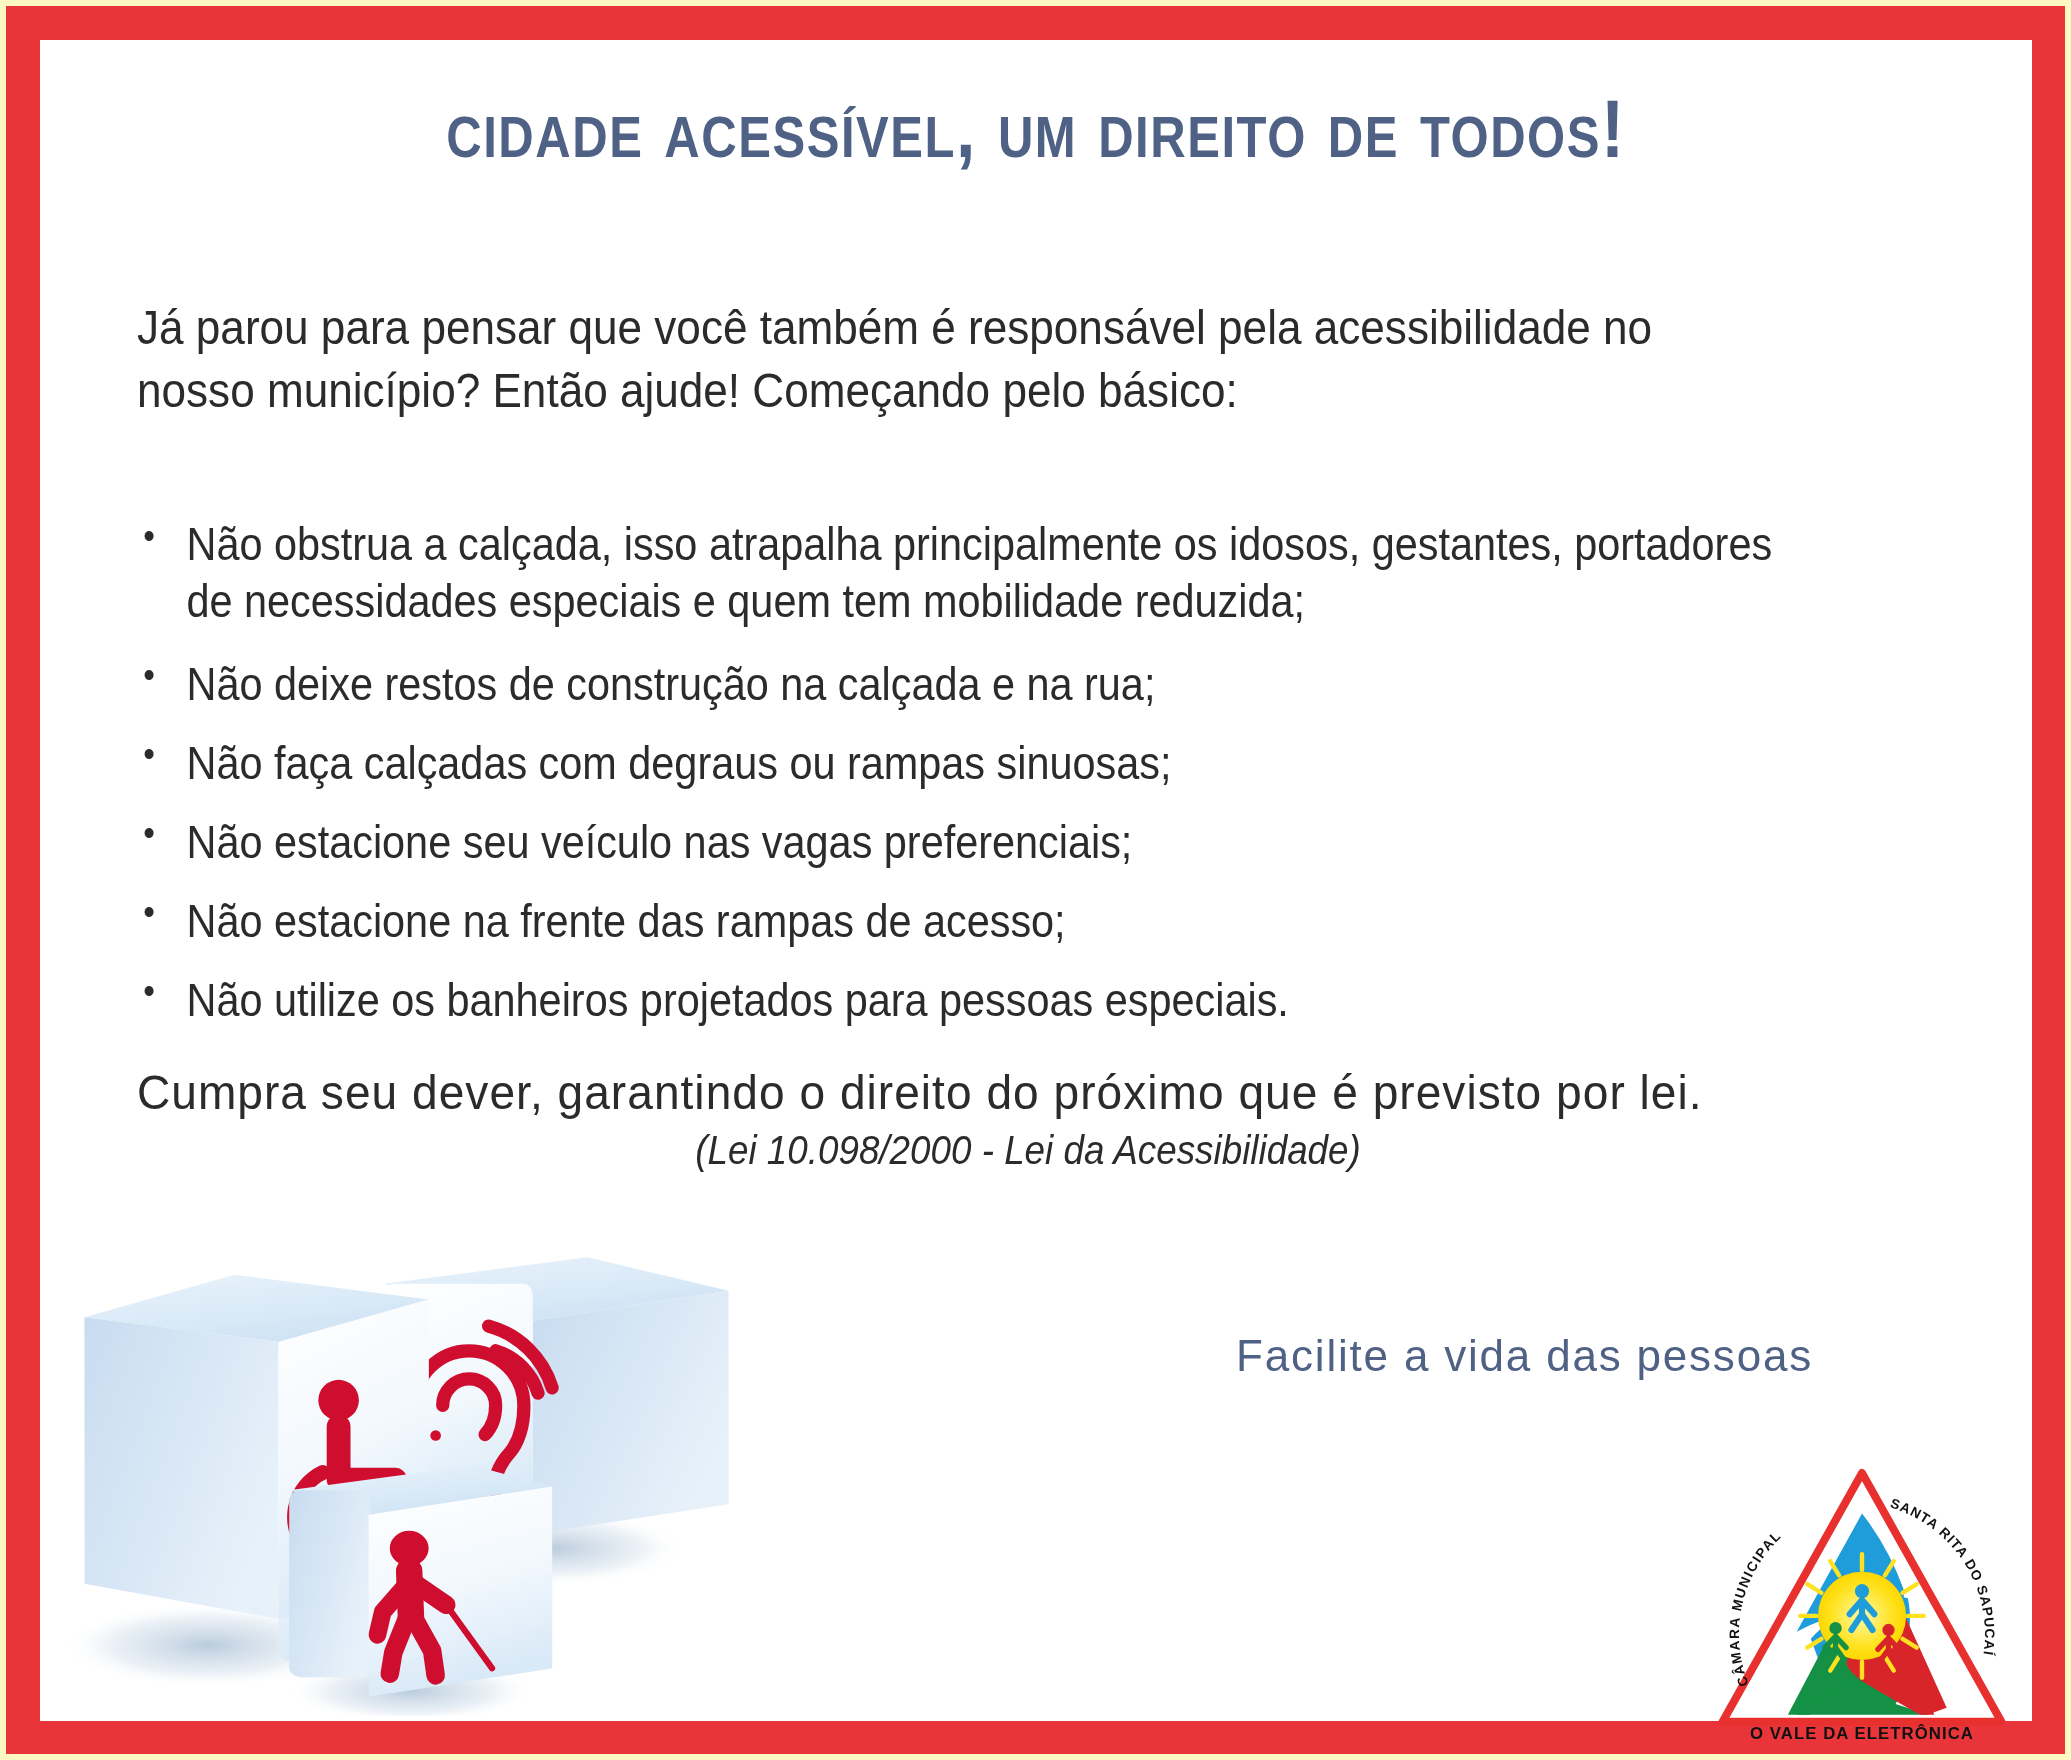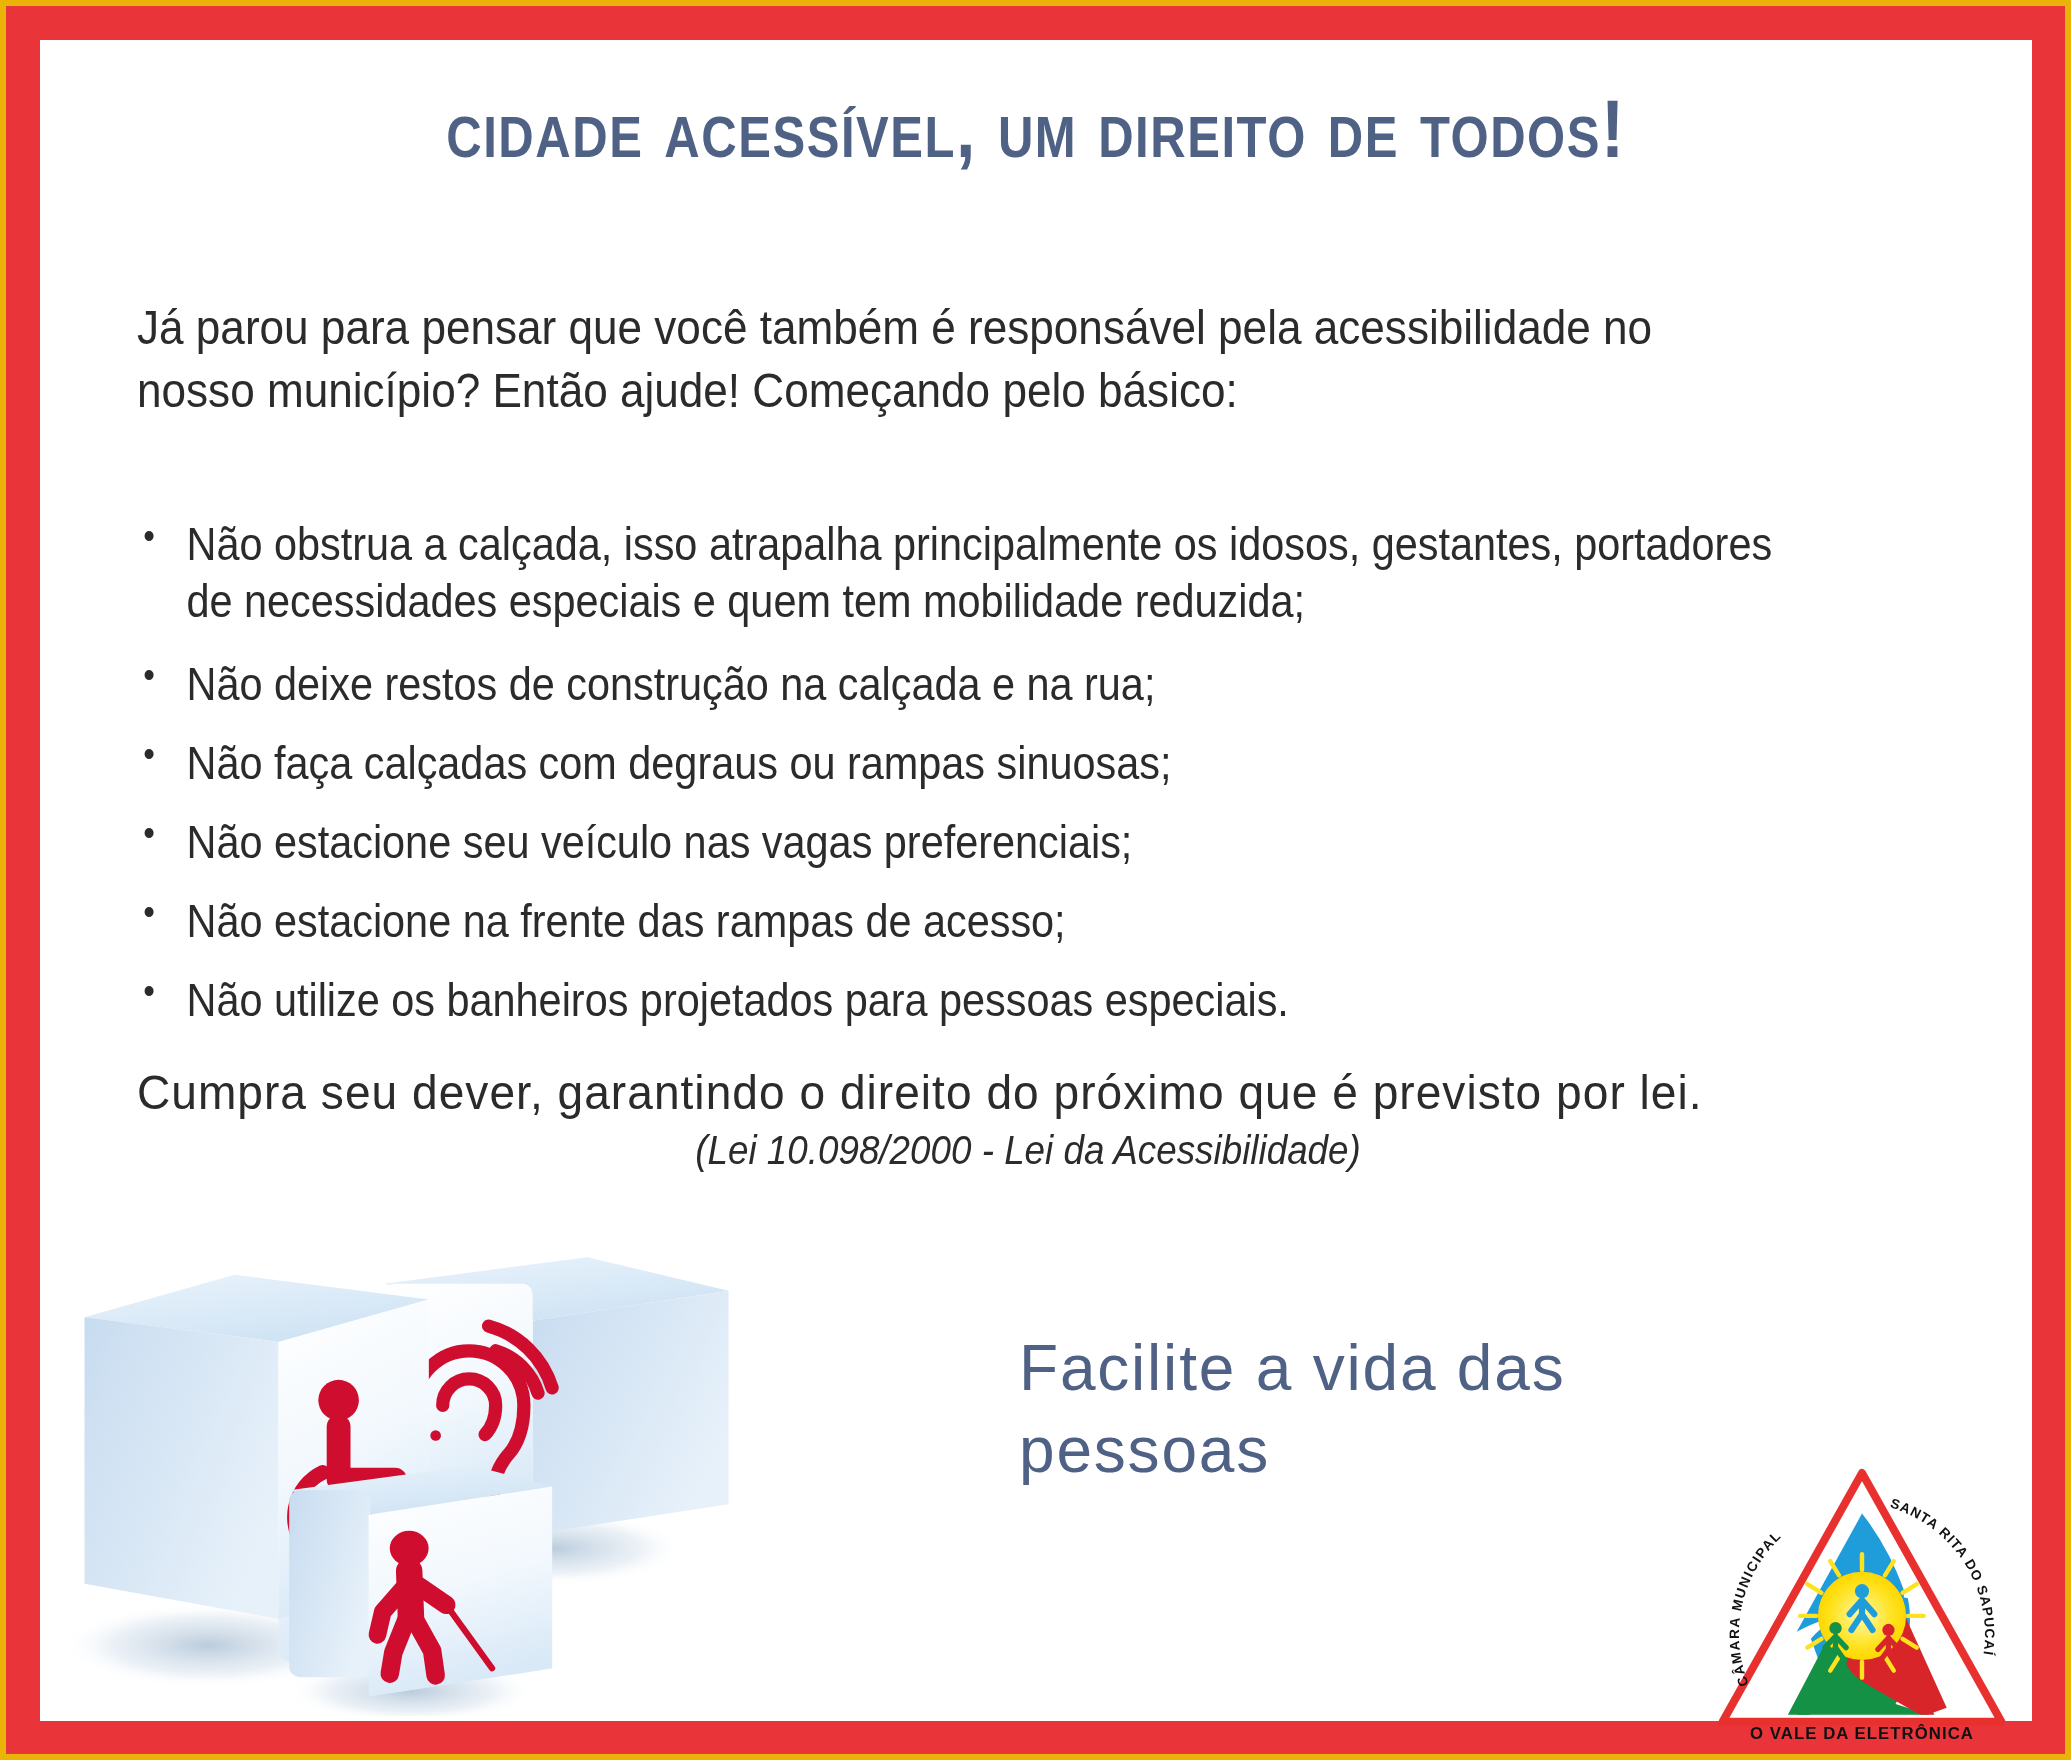--- a/index.html
+++ b/index.html
@@ -5,21 +5,21 @@
 <style>
   html, body {
     margin: 0;
     padding: 0;
     background: #ffffff;
   }
   #poster {
     position: relative;
     width: 2071px;
     height: 1760px;
-    background: #eab308;
+    background: #fef9c3;
     box-sizing: border-box;
     overflow: hidden;
     font-family: "Liberation Sans", sans-serif;
   }
   
   .frame-outer {
     position: absolute;
     left: 6.2px;
     top: 6.2px;
     width: 2059px;
@@ -136,23 +136,23 @@
     transform: scaleX(0.92);
     transform-origin: center top;
   }
 
   
   .facilite {
     position: absolute;
     left: 979px;
     top: 1288px;
     width: 794px;
-    text-align: left;
+    text-align: right;
     color: #4f6185;
-    font-size: 64px;
+    font-size: 44px;
     line-height: 1.28;
     letter-spacing: 1.8px;
   }
   .vamos {
     position: absolute;
     left: 979px;
     top: 1460px;
     width: 794px;
     text-align: center;
     color: #4f6185;

